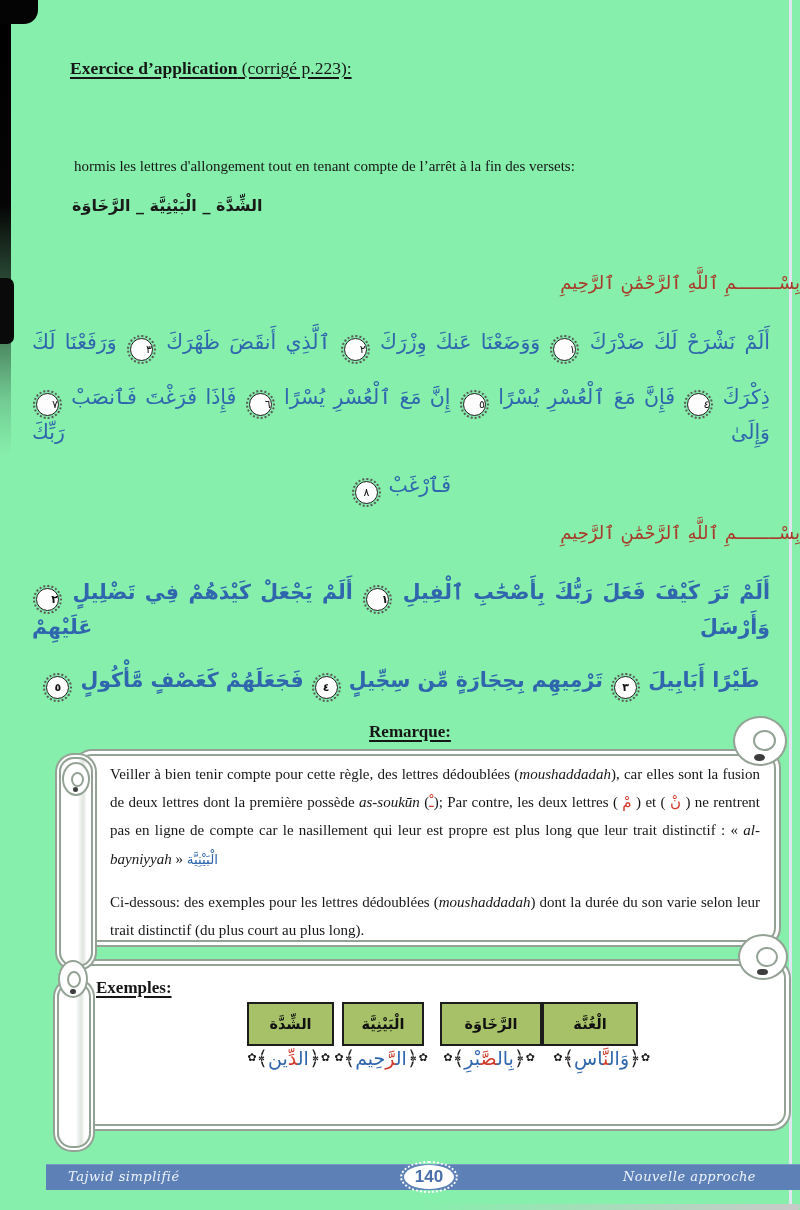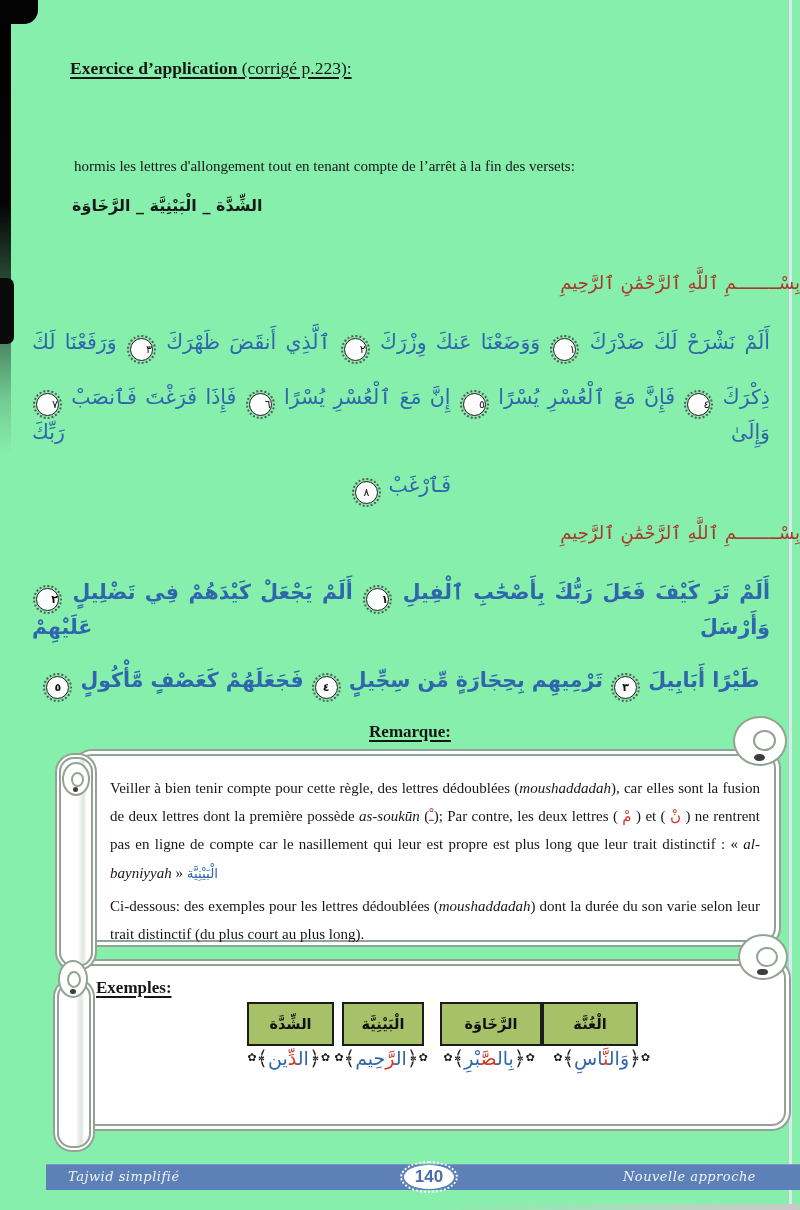--- a/index.html
+++ b/index.html
@@ -42,23 +42,23 @@
       font-size:11px;line-height:21px;text-align:center;vertical-align:-4px;margin:0 4px;}
 
   
   .sec-title{position:absolute;font-size:17px;font-weight:bold;text-decoration:underline;
       text-underline-offset:3px;text-decoration-thickness:1.5px;}
   .rem-title{left:40px;top:722px;width:740px;text-align:center;}
   .scroll-box{position:absolute;background:#fff;border:2px solid #93a294;border-radius:14px;
       box-shadow:0 0 0 3px #fff,0 0 0 5px #93a294;z-index:1;}
   .rem-box{left:78px;top:754px;width:694px;height:184px;}
   .ex-box{left:78px;top:964px;width:704px;height:158px;}
-  .rem-text{padding:18px 14px 0 30px;font-size:15px;line-height:1.88;text-align:justify;}
+  .rem-text{padding:4px 14px 0 30px;font-size:15px;line-height:1.88;text-align:justify;}
   .rem-text p{margin:0;}
-  .rem-text p + p{margin-top:5px;}
+  .rem-text p + p{margin-top:15px;}
   .seg-n{} .seg-i{font-style:italic;}
   .seg-ar{font-family:"DejaVu Sans",sans-serif;color:#d03a28;unicode-bidi:embed;direction:rtl;}
   .seg-ab{font-family:"DejaVu Sans",sans-serif;color:#2f66ad;unicode-bidi:embed;direction:rtl;font-size:13.5px;}
   .ex-title{position:absolute;left:16px;top:12px;font-size:17px;font-weight:bold;
       text-decoration:underline;text-underline-offset:3px;text-decoration-thickness:1.5px;}
 
   .tube{position:absolute;width:30px;background:linear-gradient(90deg,#fff 0 55%,#dfe5df 74%,#fff 86%);
       border:2px solid #93a294;border-radius:15px;box-shadow:0 0 0 2px #fff,0 0 0 4px #93a294;z-index:3;}
   .rem-tube{left:59px;top:757px;height:206px;}
   .ex-tube{left:57px;top:982px;height:162px;}

